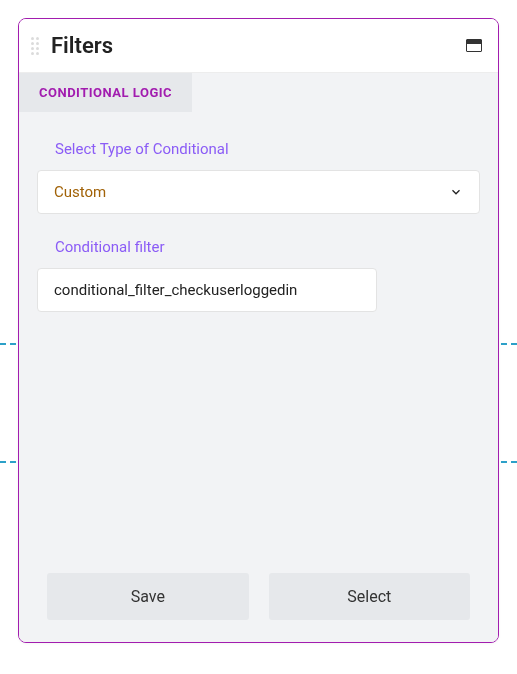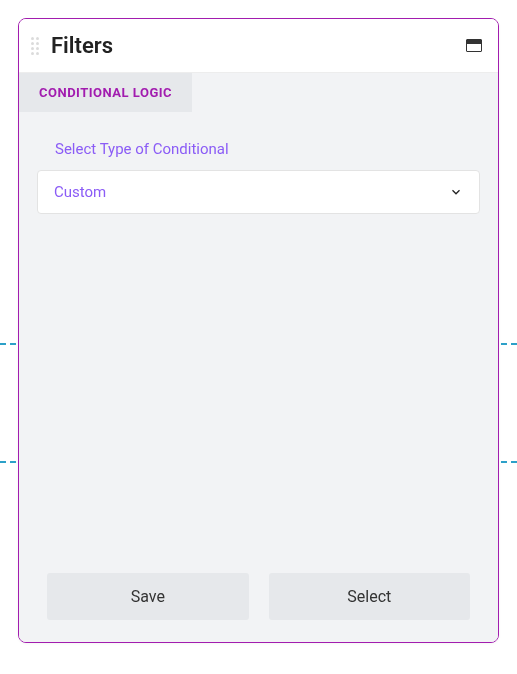--- a/index.html
+++ b/index.html
@@ -111,21 +111,21 @@
       border: 1px solid #e3e3e3;
       border-radius: 4px;
       padding: 12px 16px;
       cursor: pointer;
       display: flex;
       align-items: center;
       justify-content: space-between;
     }
     .select-value {
       font-size: 15px;
-      color: #8b5cf6;
+      color: #a16207;
     }
     .chevron-down {
       width: 14px;
       height: 14px;
       display: flex;
       align-items: center;
       justify-content: center;
     }
     .chevron-down svg {
       width: 14px;
@@ -208,20 +208,24 @@
       <div class="select-wrap">
         <span class="select-value">Custom</span>
         <span class="chevron-down">
           <svg viewBox="0 0 24 24">
               <polyline points="6 9 12 15 18 9"></polyline>
             </svg>
         </span>
       </div>
     </div>
 
+    <div class="field-group">
+      <div class="field-label">Conditional filter</div>
+      <input type="text" class="text-input" value="conditional_filter_checkuserloggedin" style="">
+    </div>
 
     <div class="spacer"></div>
 
     <div class="button-row">
       <button class="btn">Save</button>
       <button class="btn">Select</button>
     </div>
   </div>
 </div>
 

